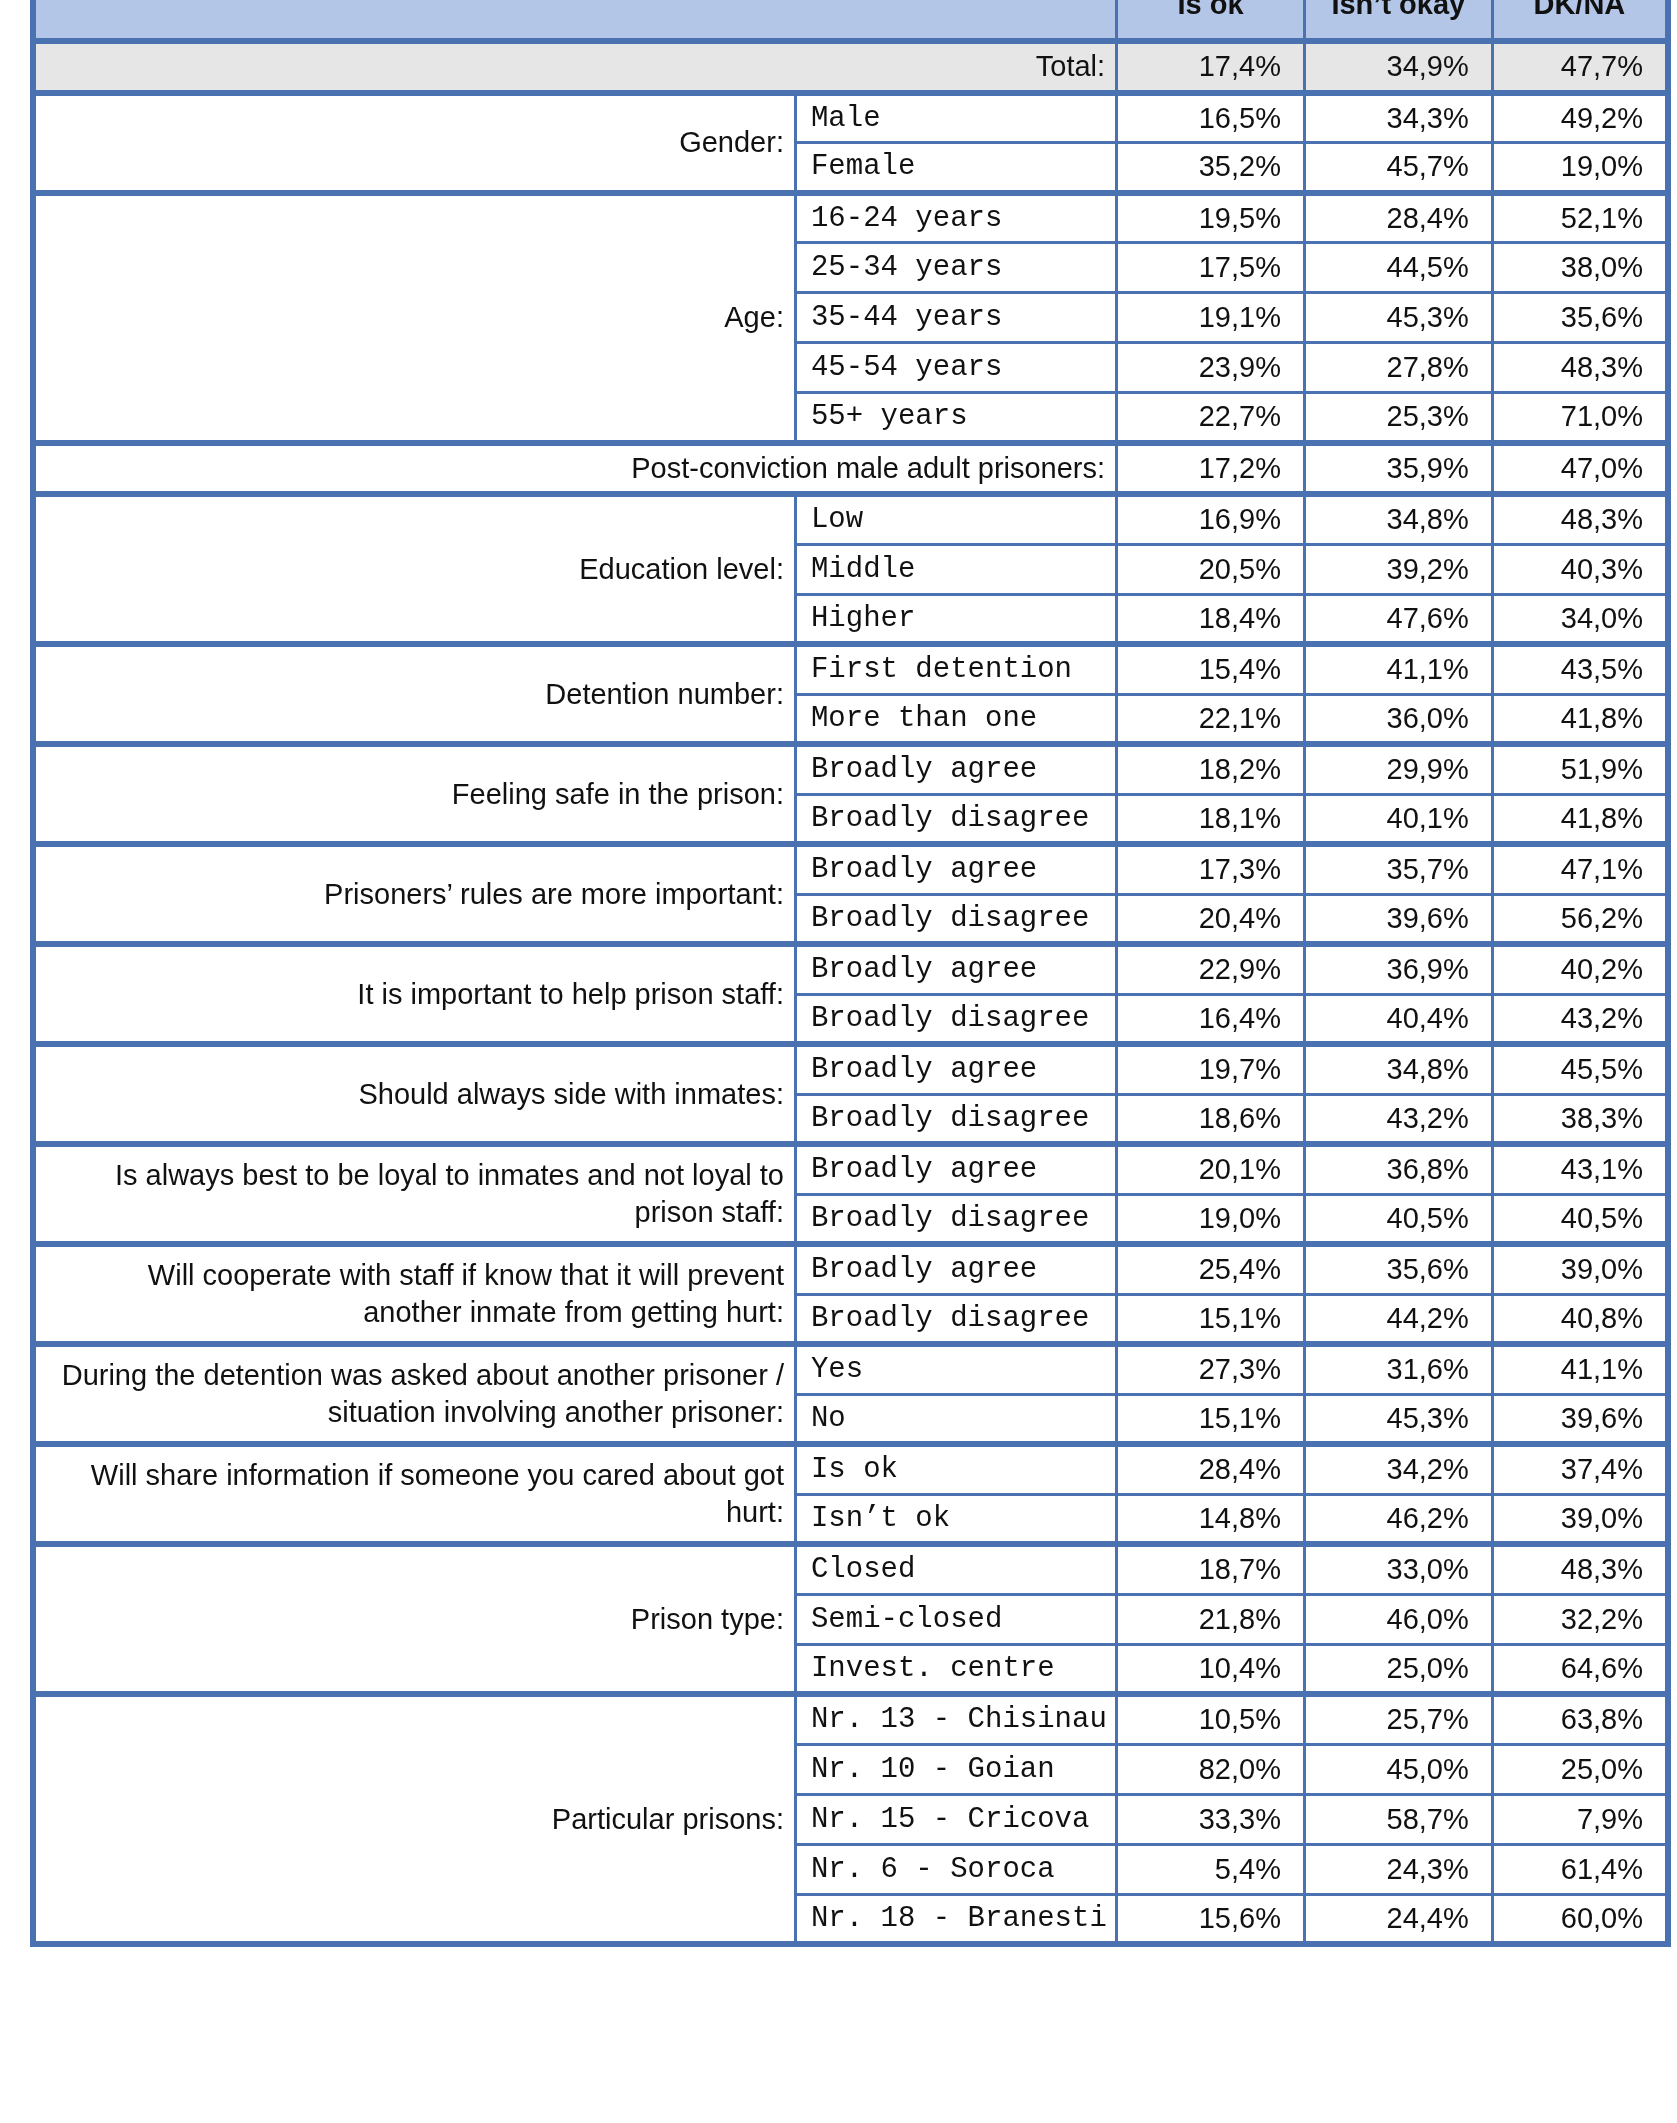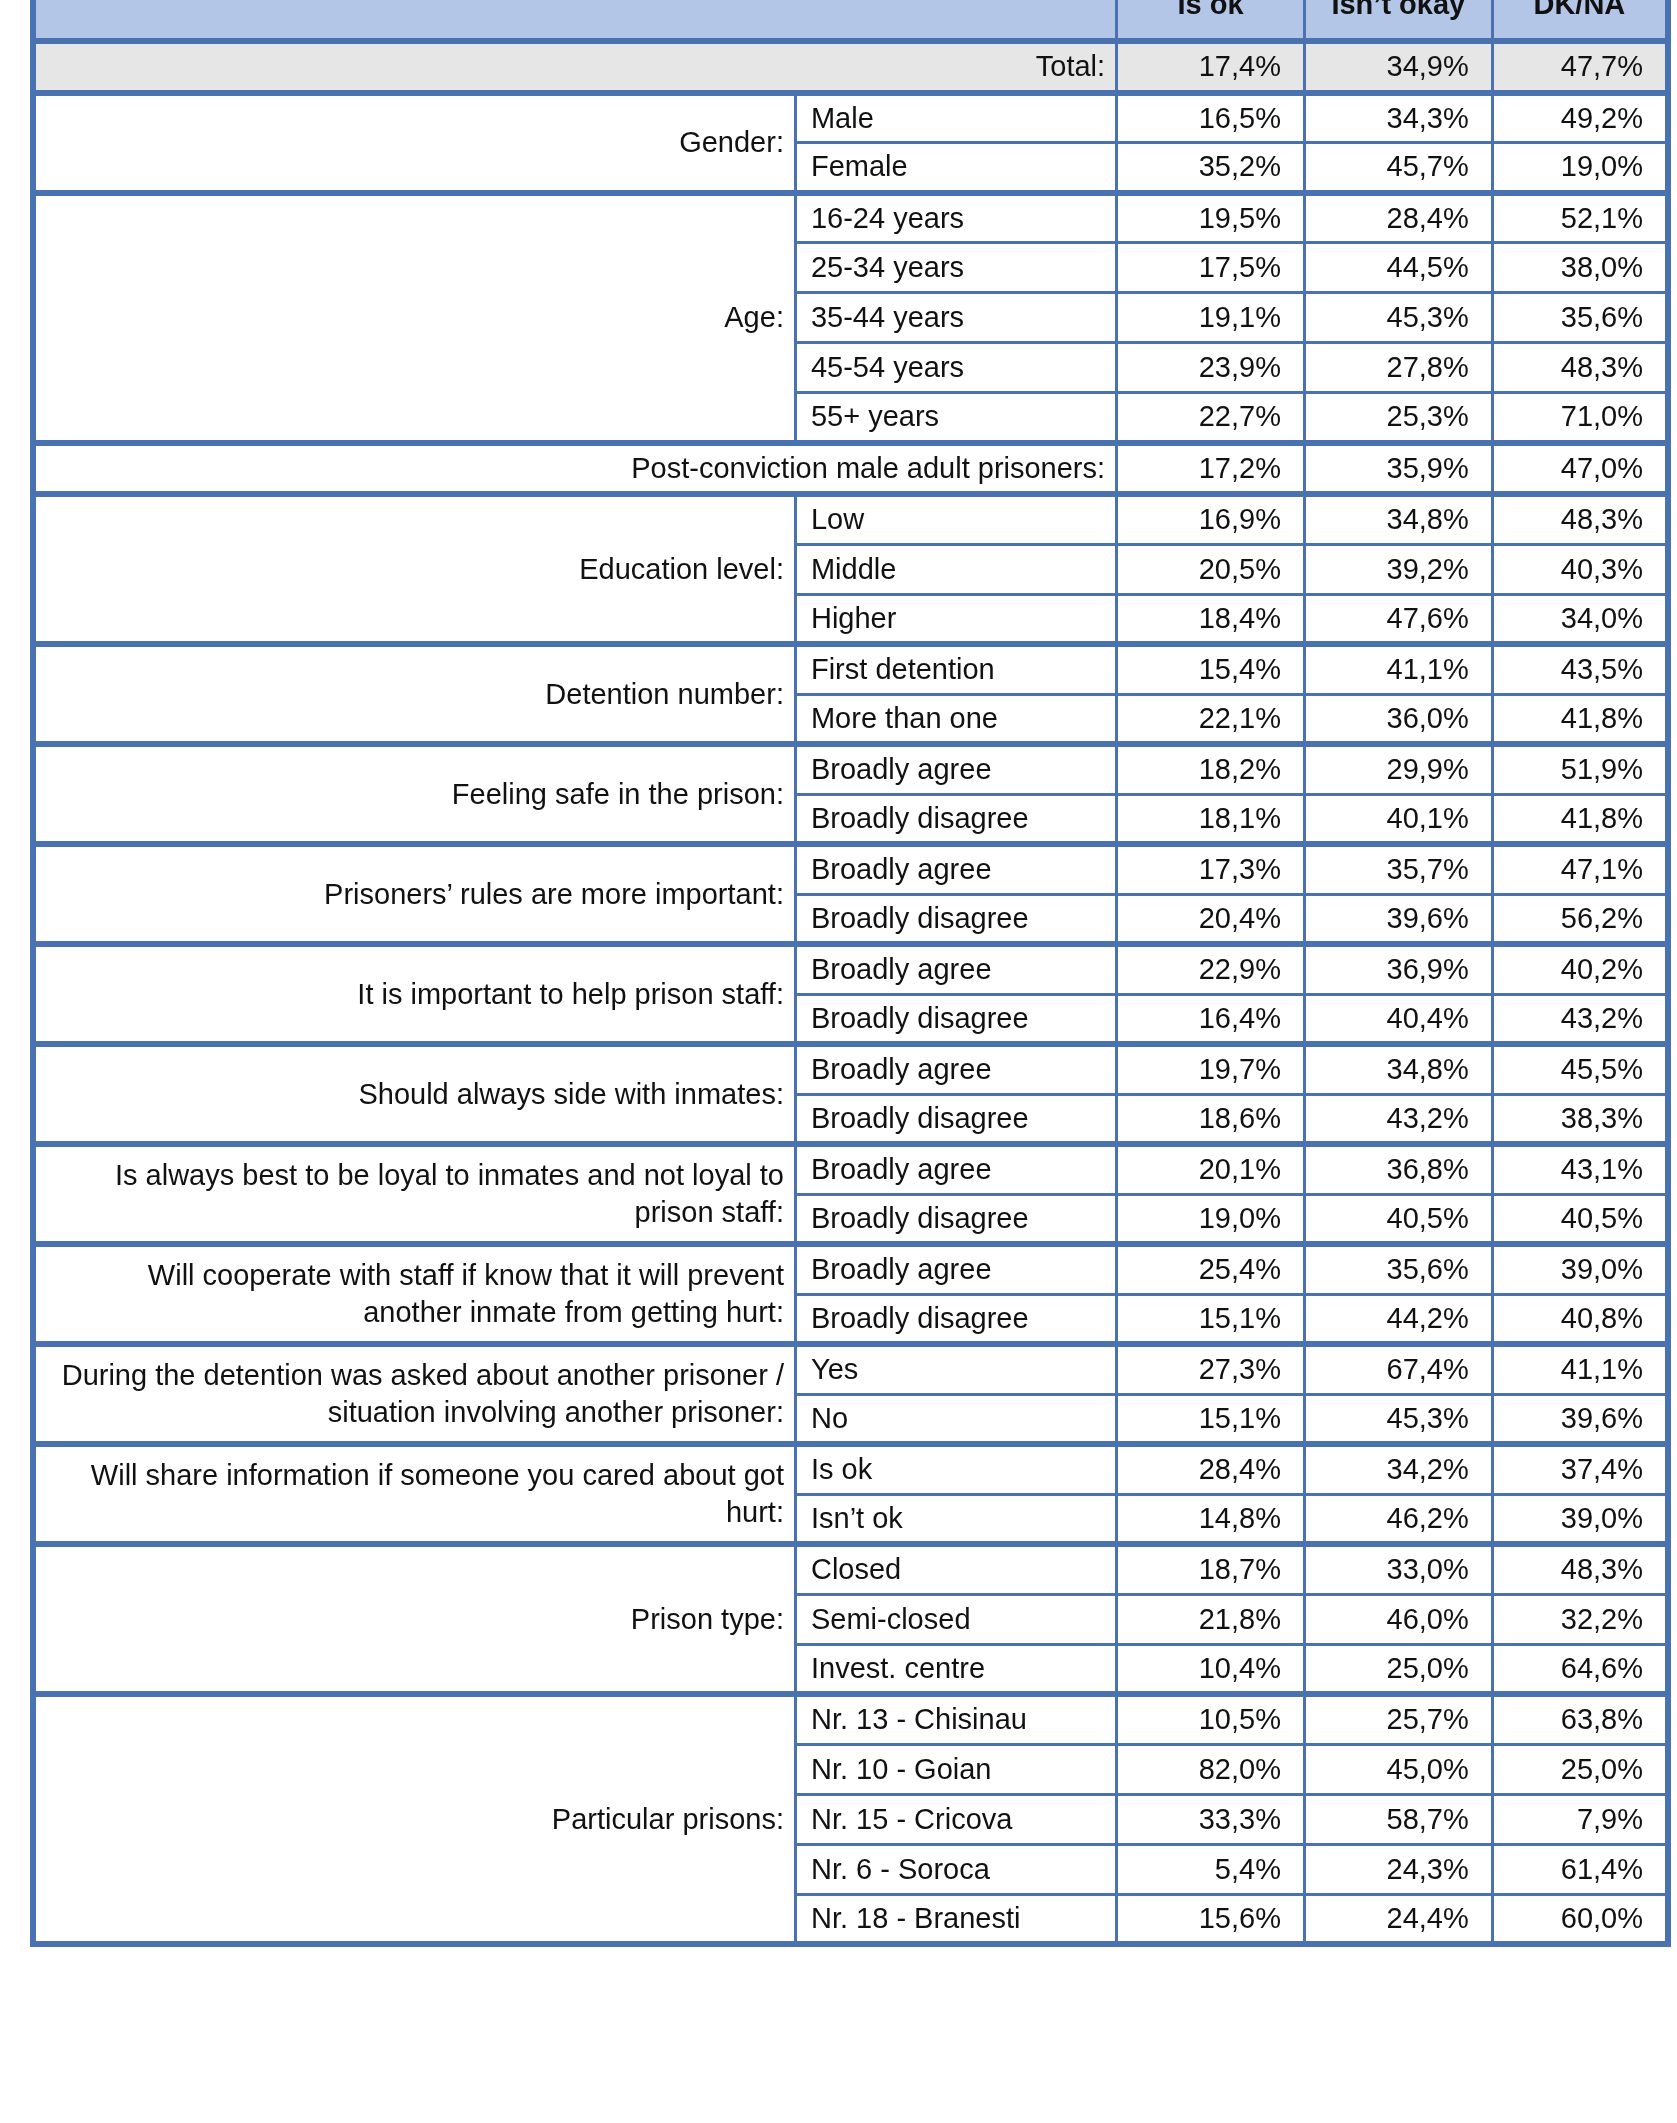--- a/index.html
+++ b/index.html
@@ -61,20 +61,21 @@
 
   td.cat, td.cat-merged {
     text-align: right;
     vertical-align: middle;
     padding: 4px 10px 4px 14px;
   }
   td.sub {
     text-align: left;
     vertical-align: middle;
     padding: 2px 8px 2px 14px;
+    font-family: Liberation Mono, monospace;
   }
   td.val {
     text-align: right;
     vertical-align: middle;
     padding: 2px 22px 2px 4px;
     font-variant-numeric: tabular-nums;
   }
   tr.shaded td { background: var(--shaded-bg); }
 </style>
 </head>
@@ -285,21 +286,21 @@
           <td class="val">15,1%</td>
           <td class="val">44,2%</td>
           <td class="val">40,8%</td>
         </tr>
       </tbody>
       <tbody>
         <tr>
           <td class="cat" rowspan="2">During the detention was asked about another prisoner / situation involving another prisoner:</td>
           <td class="sub">Yes</td>
           <td class="val">27,3%</td>
-          <td class="val">67,4%</td>
+          <td class="val">31,6%</td>
           <td class="val">41,1%</td>
         </tr>
         <tr>
           <td class="sub">No</td>
           <td class="val">15,1%</td>
           <td class="val">45,3%</td>
           <td class="val">39,6%</td>
         </tr>
       </tbody>
       <tbody>

